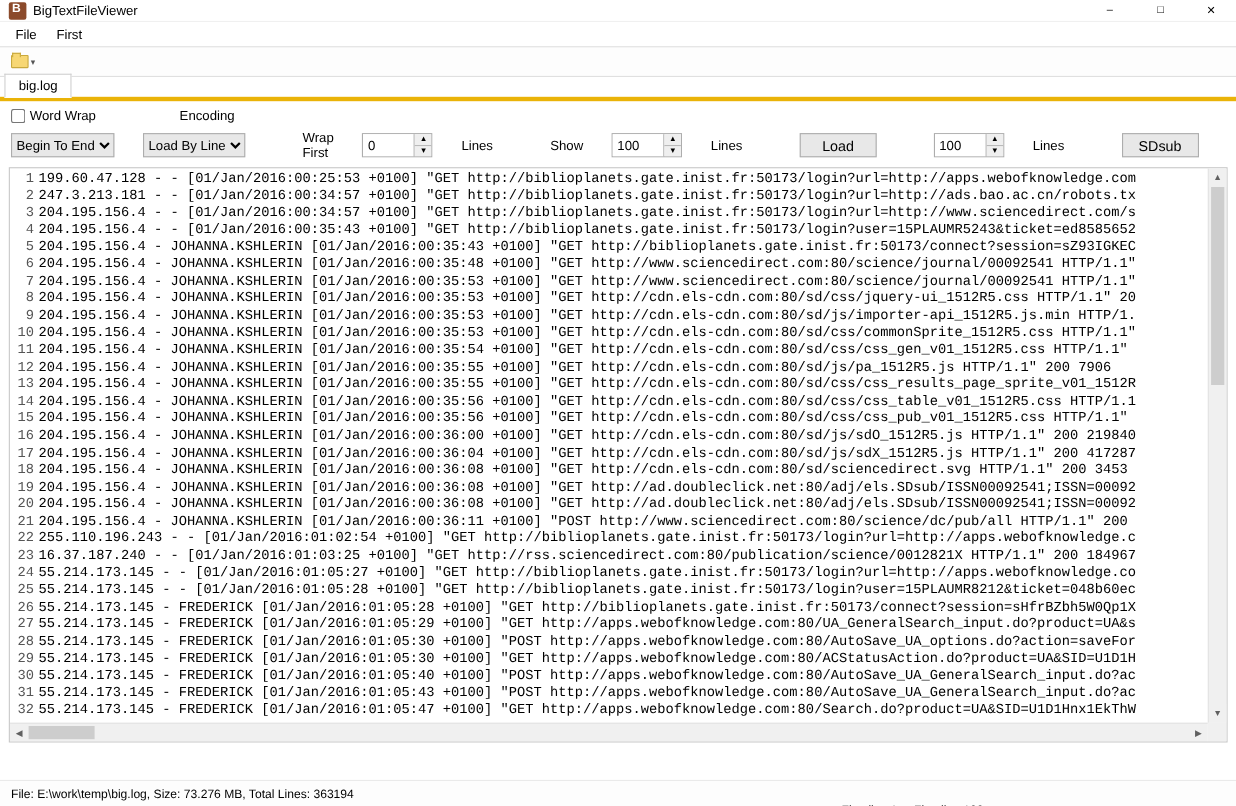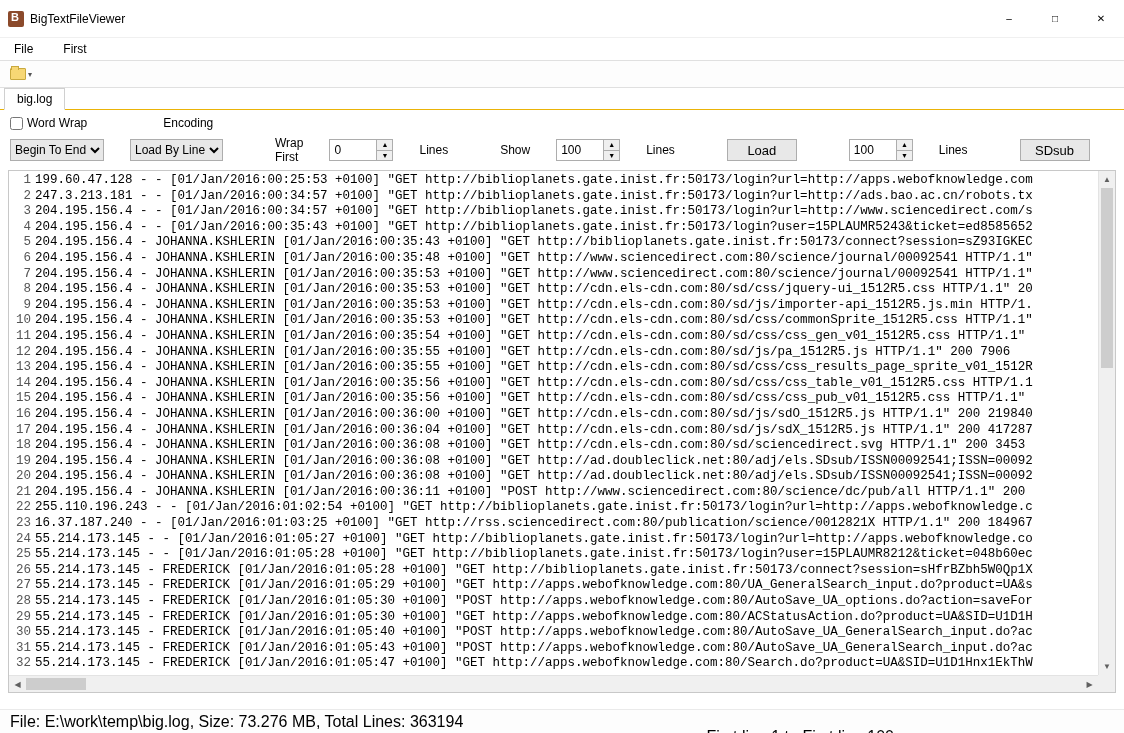--- a/index.html
+++ b/index.html
@@ -7,21 +7,21 @@
     margin: 0;
     font-family: "Segoe UI", Tahoma, sans-serif;
     font-size: 12px;
     background: #fff;
     color: #000;
     overflow: hidden;
     width: 1124px;
     height: 733px;
   }
   .titlebar {
-    height: 38px;
+    height: 20px;
     display: flex;
     align-items: center;
     padding: 0 0 0 8px;
     background: #fff;
     border-bottom: 1px solid #f0f0f0;
   }
   .titlebar .app-icon {
     width: 16px; height: 16px;
     background: #8b4a2b;
     margin-right: 6px;
@@ -39,21 +39,21 @@
     display: flex; align-items: center; justify-content: center;
     font-family: "Segoe UI Symbol", sans-serif;
     font-size: 10px;
   }
 
   .menubar {
     height: 22px;
     display: flex;
     align-items: center;
     padding: 0 6px;
-    gap: 14px;
+    gap: 2px;
   }
   .menu-item { padding: 2px 8px; }
 
   .toolbar1 {
     height: 28px;
     border-top: 1px solid #e0e0e0;
     border-bottom: 1px solid #e0e0e0;
     display: flex; align-items: center;
     padding: 0 6px;
     background: #fdfdfd;
@@ -73,21 +73,21 @@
     content:""; position:absolute; top:-3px; left:0;
     width: 6px; height: 3px; background:#f7d774; border:1px solid #c9a93e; border-bottom:none;
   }
   .dd-caret { font-size: 8px; color: #555; }
 
   .tabbar {
     height: 22px;
     display: flex;
     align-items: flex-end;
     padding: 0 4px;
-    border-bottom: 1px solid #eab308;
+    border-bottom: 4px solid #eab308;
   }
   .tab {
     padding: 3px 12px 3px 12px;
     border: 1px solid #d0d0d0;
     border-bottom: 1px solid #fff;
     background: #fff;
     position: relative;
     top: 1px;
     font-size: 12px;
   }
@@ -216,21 +216,21 @@
     position:absolute; right:0; bottom:0; width:17px; height:17px;
     background:#f0f0f0;
   }
 
   .statusbar {
     position: absolute;
     left:0; right:0; bottom:0;
     height: 24px;
     display:flex; align-items:center;
     padding: 0 10px;
-    font-size: 16px;
+    font-size: 11px;
     border-top: 1px solid #eaeaea;
     background:#fdfdfd;
     text-align:center;
   }
   .statusbar .seg1 { flex: 0 0 auto; }
   .statusbar .seg-spacer { flex:1; }
   .statusbar .seg2 { flex: 0 0 auto; margin-right: 220px; margin-top: 31px; }
 </style>
 </head>
 <body>

